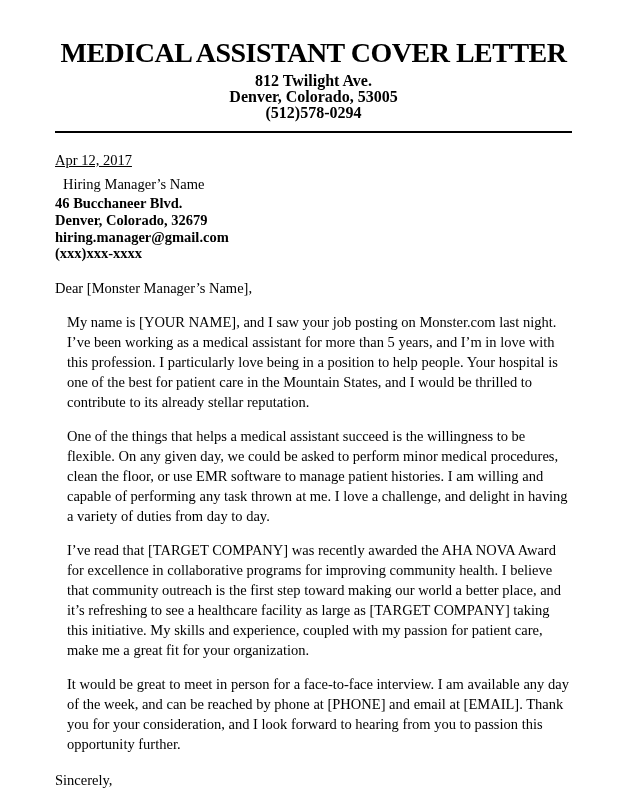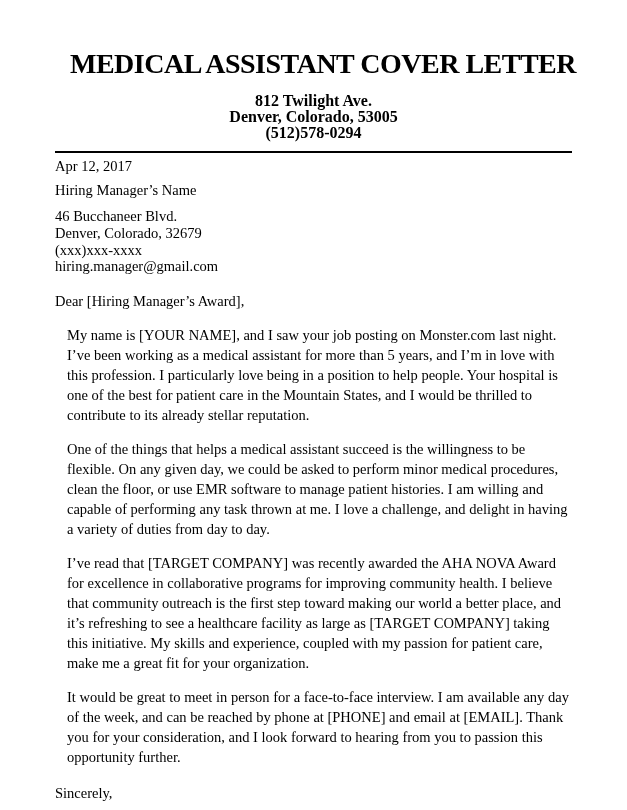--- a/index.html
+++ b/index.html
@@ -16,49 +16,52 @@
     font-family: "Liberation Serif", "DejaVu Serif", serif;
     padding: 34px 55px 0 55px;
     overflow: hidden;
   }
   .letter-title {
     font-size: 28px;
     font-weight: 700;
     text-align: center;
     letter-spacing: -0.5px;
     line-height: 1.05;
-    margin: 15px;
+    margin: 4px;
     white-space: nowrap;
   }
   .sender-block {
     text-align: center;
     font-size: 16px;
     font-weight: 700;
     line-height: 16px;
     margin-top: 6px;
   }
   .header-divider {
     border: none;
     border-top: 2px solid #000000;
     margin: 10px 0 0 0;
     width: 100%;
   }
   .body-text {
     font-size: 14.5px;
     line-height: 1.38;
   }
   .letter-date {
-    margin-top: 3px;
+    margin-top: 17px;
+    text-decoration: underline;
   }
   .recipient-name {
     margin-top: 4px;
+    margin-left: 8px;
   }
   .recipient-block {
-    margin-top: 8px;
+    margin-top: 1px;
     line-height: 1.15;
+    font-weight: bold;
   }
   .salutation {
     margin-top: 16px;
   }
   .paragraph {
     margin: 14px 0 0 12px;
   }
   .closing {
     margin-top: 16px;
   }
@@ -80,25 +83,25 @@
 
   <div class="body-text">
 
     <div class="letter-date">Apr 12, 2017</div>
 
     <div class="recipient-name">Hiring Manager’s Name</div>
 
     <div class="recipient-block">
       <div>46 Bucchaneer Blvd.</div>
       <div>Denver, Colorado, 32679</div>
+      <div>hiring.manager@gmail.com</div>
       <div>(xxx)xxx-xxxx</div>
-      <div>hiring.manager@gmail.com</div>
     </div>
 
-    <div class="salutation">Dear [Hiring Manager’s Award],</div>
+    <div class="salutation">Dear [Monster Manager’s Name],</div>
 
     <p class="paragraph">My name is [YOUR NAME], and I saw your job posting on Monster.com last night. I’ve been working as a medical assistant for more than 5 years, and I’m in love with this profession. I particularly love being in a position to help people. Your hospital is one of the best for patient care in the Mountain States, and I would be thrilled to contribute to its already stellar reputation.</p>
 
     <p class="paragraph">One of the things that helps a medical assistant succeed is the willingness to be flexible. On any given day, we could be asked to perform minor medical procedures, clean the floor, or use EMR software to manage patient histories. I am willing and capable of performing any task thrown at me. I love a challenge, and delight in having a variety of duties from day to day.</p>
 
     <p class="paragraph">I’ve read that [TARGET COMPANY] was recently awarded the AHA NOVA Award for excellence in collaborative programs for improving community health. I believe that community outreach is the first step toward making our world a better place, and it’s refreshing to see a healthcare facility as large as [TARGET COMPANY] taking this initiative. My skills and experience, coupled with my passion for patient care, make me a great fit for your organization.</p>
 
     <p class="paragraph">It would be great to meet in person for a face-to-face interview. I am available any day of the week, and can be reached by phone at [PHONE] and email at [EMAIL]. Thank you for your consideration, and I look forward to hearing from you to passion this opportunity further.</p>
 
     <div class="closing">Sincerely,</div>

